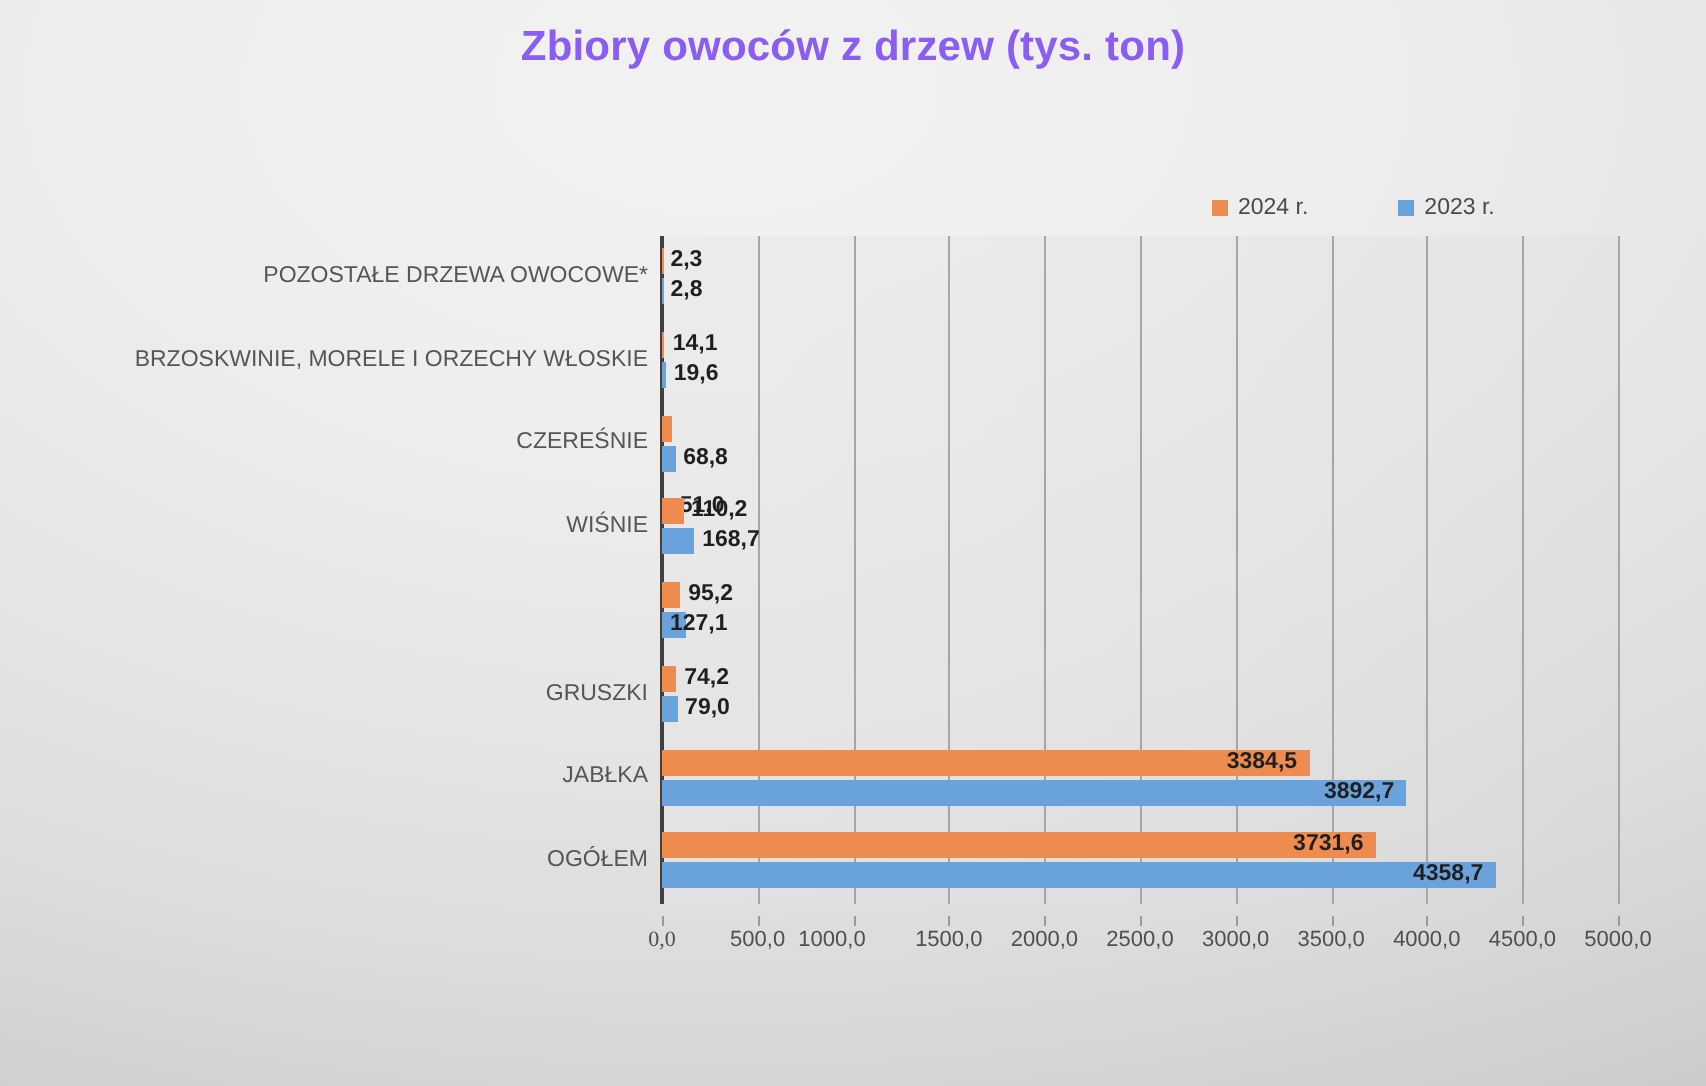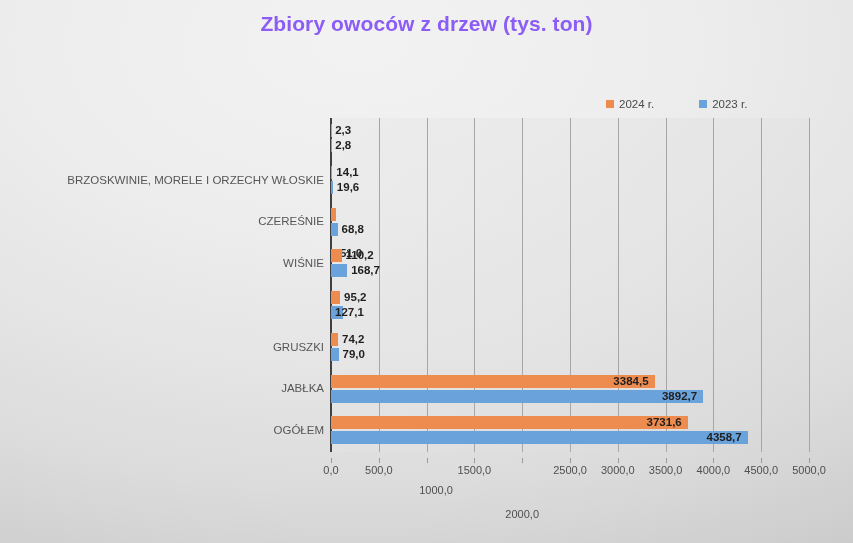--- a/index.html
+++ b/index.html
@@ -171,20 +171,21 @@
       <span class="legend-swatch s2024"></span>
       <span>2024 r.</span>
     </div>
     <div class="legend-item">
       <span class="legend-swatch s2023"></span>
       <span>2023 r.</span>
     </div>
   </div>
 
   <div class="cat-labels" id="cat-labels">
+      <div class="cat-label" style="top: 13.875px;">POZOSTAŁE DRZEWA OWOCOWE*</div>
       <div class="cat-label" style="top: 97.375px;">CZEREŚNIE</div>
       <div class="cat-label" style="top: 55.625px;">BRZOSKWINIE, MORELE I ORZECHY WŁOSKIE</div>
       <div class="cat-label" style="top: 139.125px;">WIŚNIE</div>
       <div class="cat-label" style="top: 222.625px;">GRUSZKI</div>
       <div class="cat-label" style="top: 264.375px;">JABŁKA</div>
       <div class="cat-label" style="top: 306.125px;">OGÓŁEM</div>
     </div>
 
   <div class="plot">
     <div class="plot-bg"></div>
@@ -248,29 +249,29 @@
           <div class="bar b2024" style="width: 356.741px; background: rgb(237, 140, 78);"></div>
           <div class="bar-label l2024" style="left: 350.741px; transform: translateX(-100%);">3731,6</div>
           <div class="bar b2023" style="width: 416.692px; background: rgb(106, 162, 220);"></div>
           <div class="bar-label l2023" style="left: 410.692px; transform: translateX(-100%);">4358,7</div>
         </div>
       </div>
   </div>
 
   <div class="xticks" id="xticks">
       <div class="tickmark" style="left: 0px;"></div>
-      <div class="xtick" style="left: 0px; top: 6px;">0,0</div>
+      <div class="xtick" style="left: 0px; top: 6px; font-family: Liberation Serif, serif;">0,0</div>
       <div class="tickmark" style="left: 47.8px;"></div>
       <div class="xtick" style="left: 47.8px; top: 6px;">500,0</div>
       <div class="tickmark" style="left: 95.6px;"></div>
-      <div class="xtick" style="left: 105px; top: 6px; margin-top: 20px;">1000,0</div>
+      <div class="xtick" style="left: 85px; top: 6px;">1000,0</div>
       <div class="tickmark" style="left: 143.4px;"></div>
       <div class="xtick" style="left: 143.4px; top: 6px;">1500,0</div>
       <div class="tickmark" style="left: 191.2px;"></div>
-      <div class="xtick" style="left: 191.2px; top: 6px; margin-top: 44px;">2000,0</div>
+      <div class="xtick" style="left: 191.2px; top: 6px;">2000,0</div>
       <div class="tickmark" style="left: 239px;"></div>
       <div class="xtick" style="left: 239px; top: 6px;">2500,0</div>
       <div class="tickmark" style="left: 286.8px;"></div>
       <div class="xtick" style="left: 286.8px; top: 6px;">3000,0</div>
       <div class="tickmark" style="left: 334.6px;"></div>
       <div class="xtick" style="left: 334.6px; top: 6px;">3500,0</div>
       <div class="tickmark" style="left: 382.4px;"></div>
       <div class="xtick" style="left: 382.4px; top: 6px;">4000,0</div>
       <div class="tickmark" style="left: 430.2px;"></div>
       <div class="xtick" style="left: 430.2px; top: 6px;">4500,0</div>

